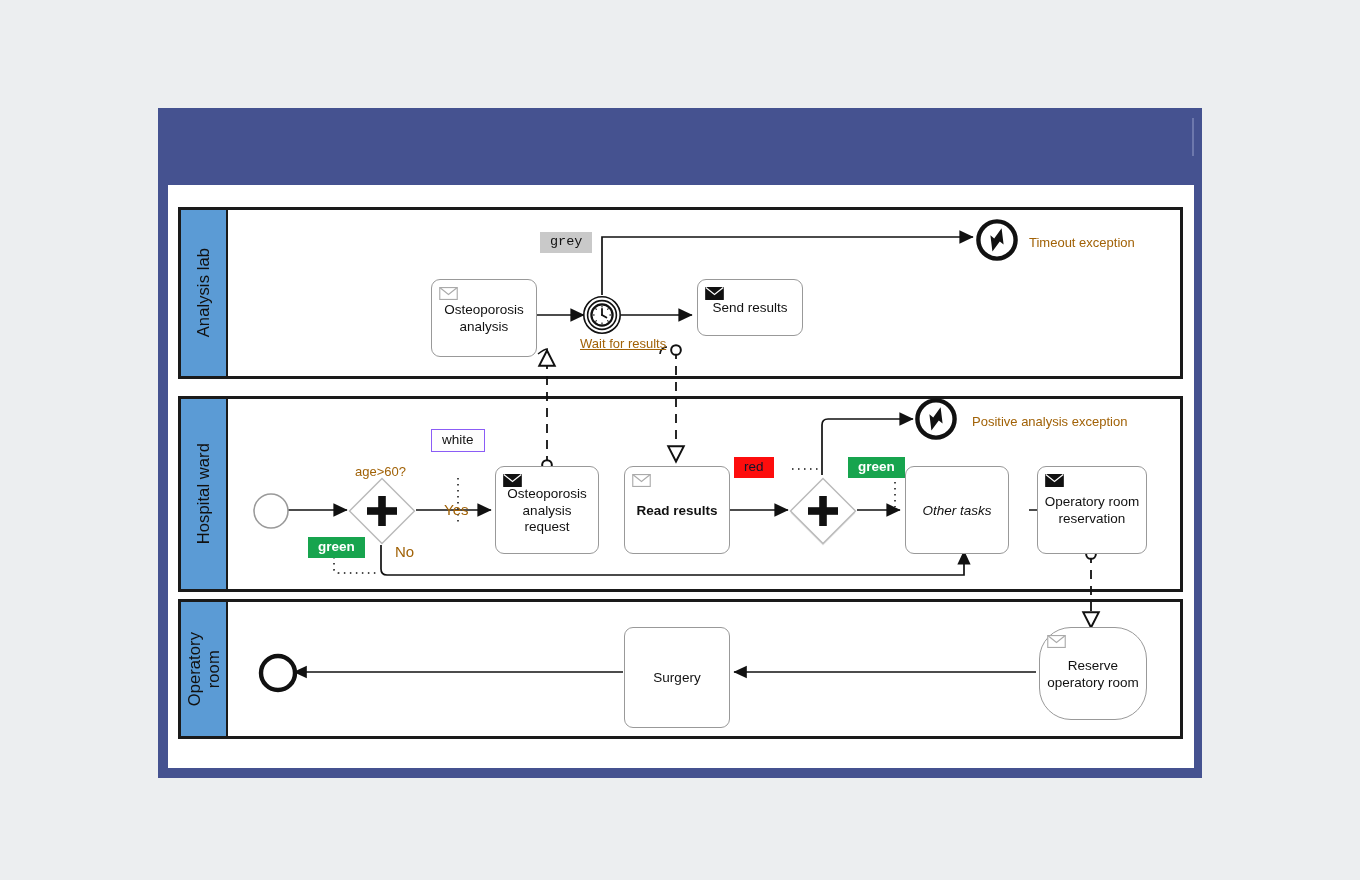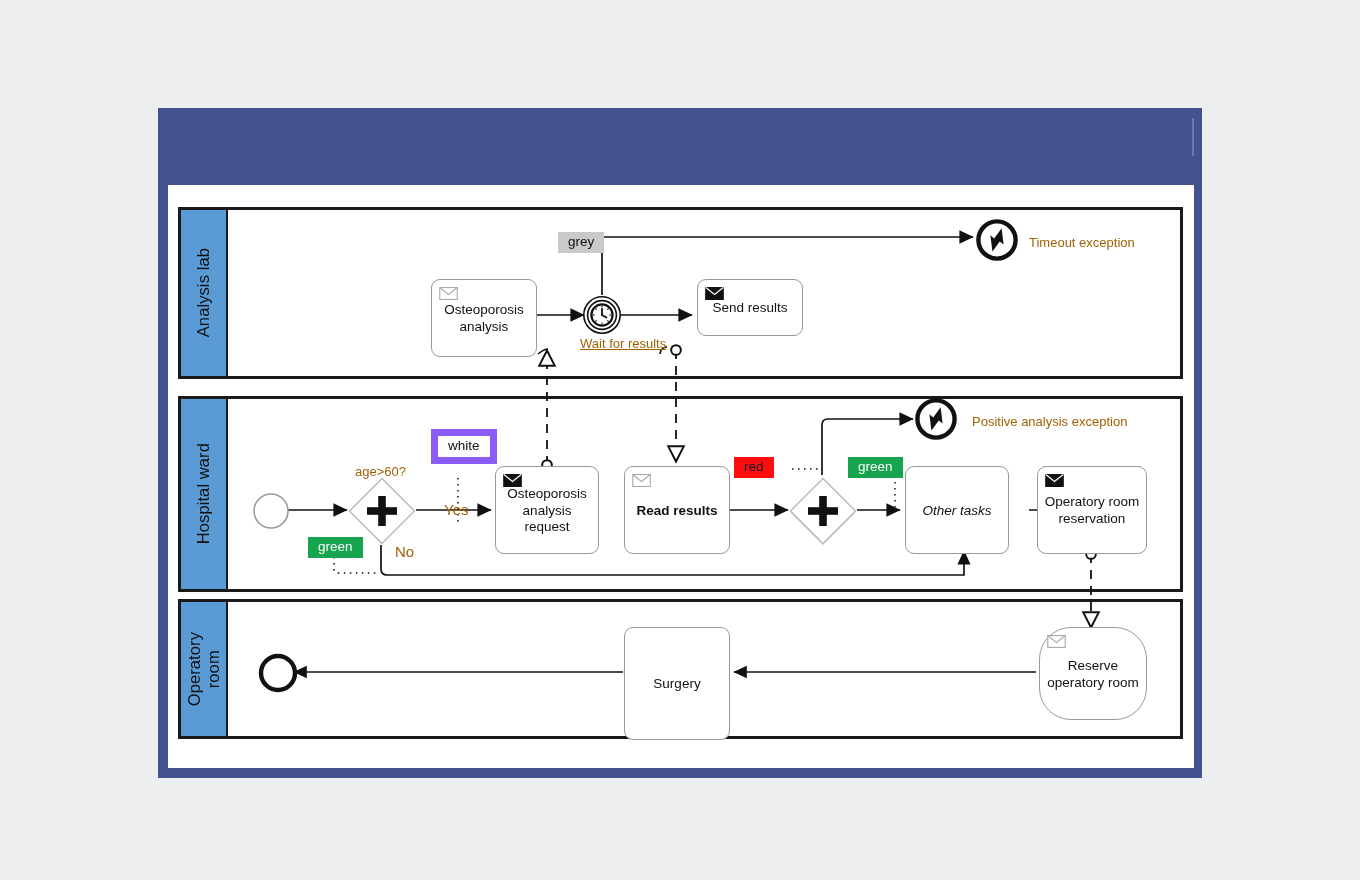--- a/index.html
+++ b/index.html
@@ -105,22 +105,22 @@
     position: absolute;
     display: flex;
     align-items: center;
     justify-content: center;
     font-size: 13.5px;
     padding: 3px 10px 4px 10px;
     line-height: 1;
     white-space: nowrap;
   }
   .chip.grey { background: #c9c9c9; color: #111; }
-  .chip.white { background: #fdfdfd; color: #111; border: 7px solid #8b5cf6; }
-  .chip.green { background: #17a44e; color: #ffffff; }
+  .chip.white { background: #fdfdfd; color: #111; border: 1px solid #8b5cf6; }
+  .chip.green { background: #17a44e; color: #ffffff; font-weight: bold; }
   .chip.red   { background: #fd0d0d; color: #0f172a; }
 
   
   .evt { position: absolute; }
 </style>
 </head>
 <body>
 
 <div id="app">
 
@@ -249,21 +249,21 @@
     <div class="lbl" style="left:402px; top:129px;text-decoration:underline;">Wait for results</div>
 
     <div class="evt" style="left:797px; top:11px;">
       <svg width="44" height="44" viewBox="0 0 44 44">
         <circle cx="22" cy="22" r="18.6" fill="#ffffff" stroke="#111" stroke-width="4.4"></circle>
         <path d="M26.6,10.2 L19.2,20.4 L15.4,17.2 L17.4,33.6 L24.8,23.4 L28.6,26.6 Z" fill="#111"></path>
       </svg>
     </div>
     <div class="lbl" style="left:851px; top:28px;">Timeout exception</div>
 
-    <div class="chip grey" style="left:380px; top:25px;">
+    <div class="chip grey" style="left:362px; top:25px;font-family:Liberation Mono, monospace;">
       <span>grey</span>
     </div>
 
     <div class="evt" style="left:74px; top:285px;">
       <svg width="38" height="38" viewBox="0 0 38 38">
         <circle cx="19" cy="19" r="17" fill="#ffffff" stroke="#9a9a9a" stroke-width="1.6"></circle>
       </svg>
     </div>
 
     <div class="evt" style="left:169px; top:269px;">
@@ -340,21 +340,21 @@
       <span>Operatory room
 reservation</span>
     </div>
 
     <div class="evt" style="left:80px; top:446px;">
       <svg width="40" height="40" viewBox="0 0 40 40">
         <circle cx="20" cy="20" r="17" fill="#ffffff" stroke="#111" stroke-width="4.4"></circle>
       </svg>
     </div>
 
-    <div class="task" style="left:446px; top:420px; width:106px; height:113px;">
+    <div class="task" style="left:446px; top:420px; width:106px; height:101px;">
       <span>Surgery</span>
     </div>
 
     <div class="task" style="left:861px; top:420px; width:108px; height:93px;border-radius:32px;">
       <svg class="env" viewBox="0 0 20 14">
         <rect x="0.6" y="0.6" width="18.8" height="12.8" fill="#ffffff" stroke="#aaa" stroke-width="1.2"></rect>
         <path d="M0.6,0.6 L10,8 L19.4,0.6" fill="none" stroke="#aaa" stroke-width="1.2"></path>
       </svg>
       <span>Reserve
 operatory room</span>

